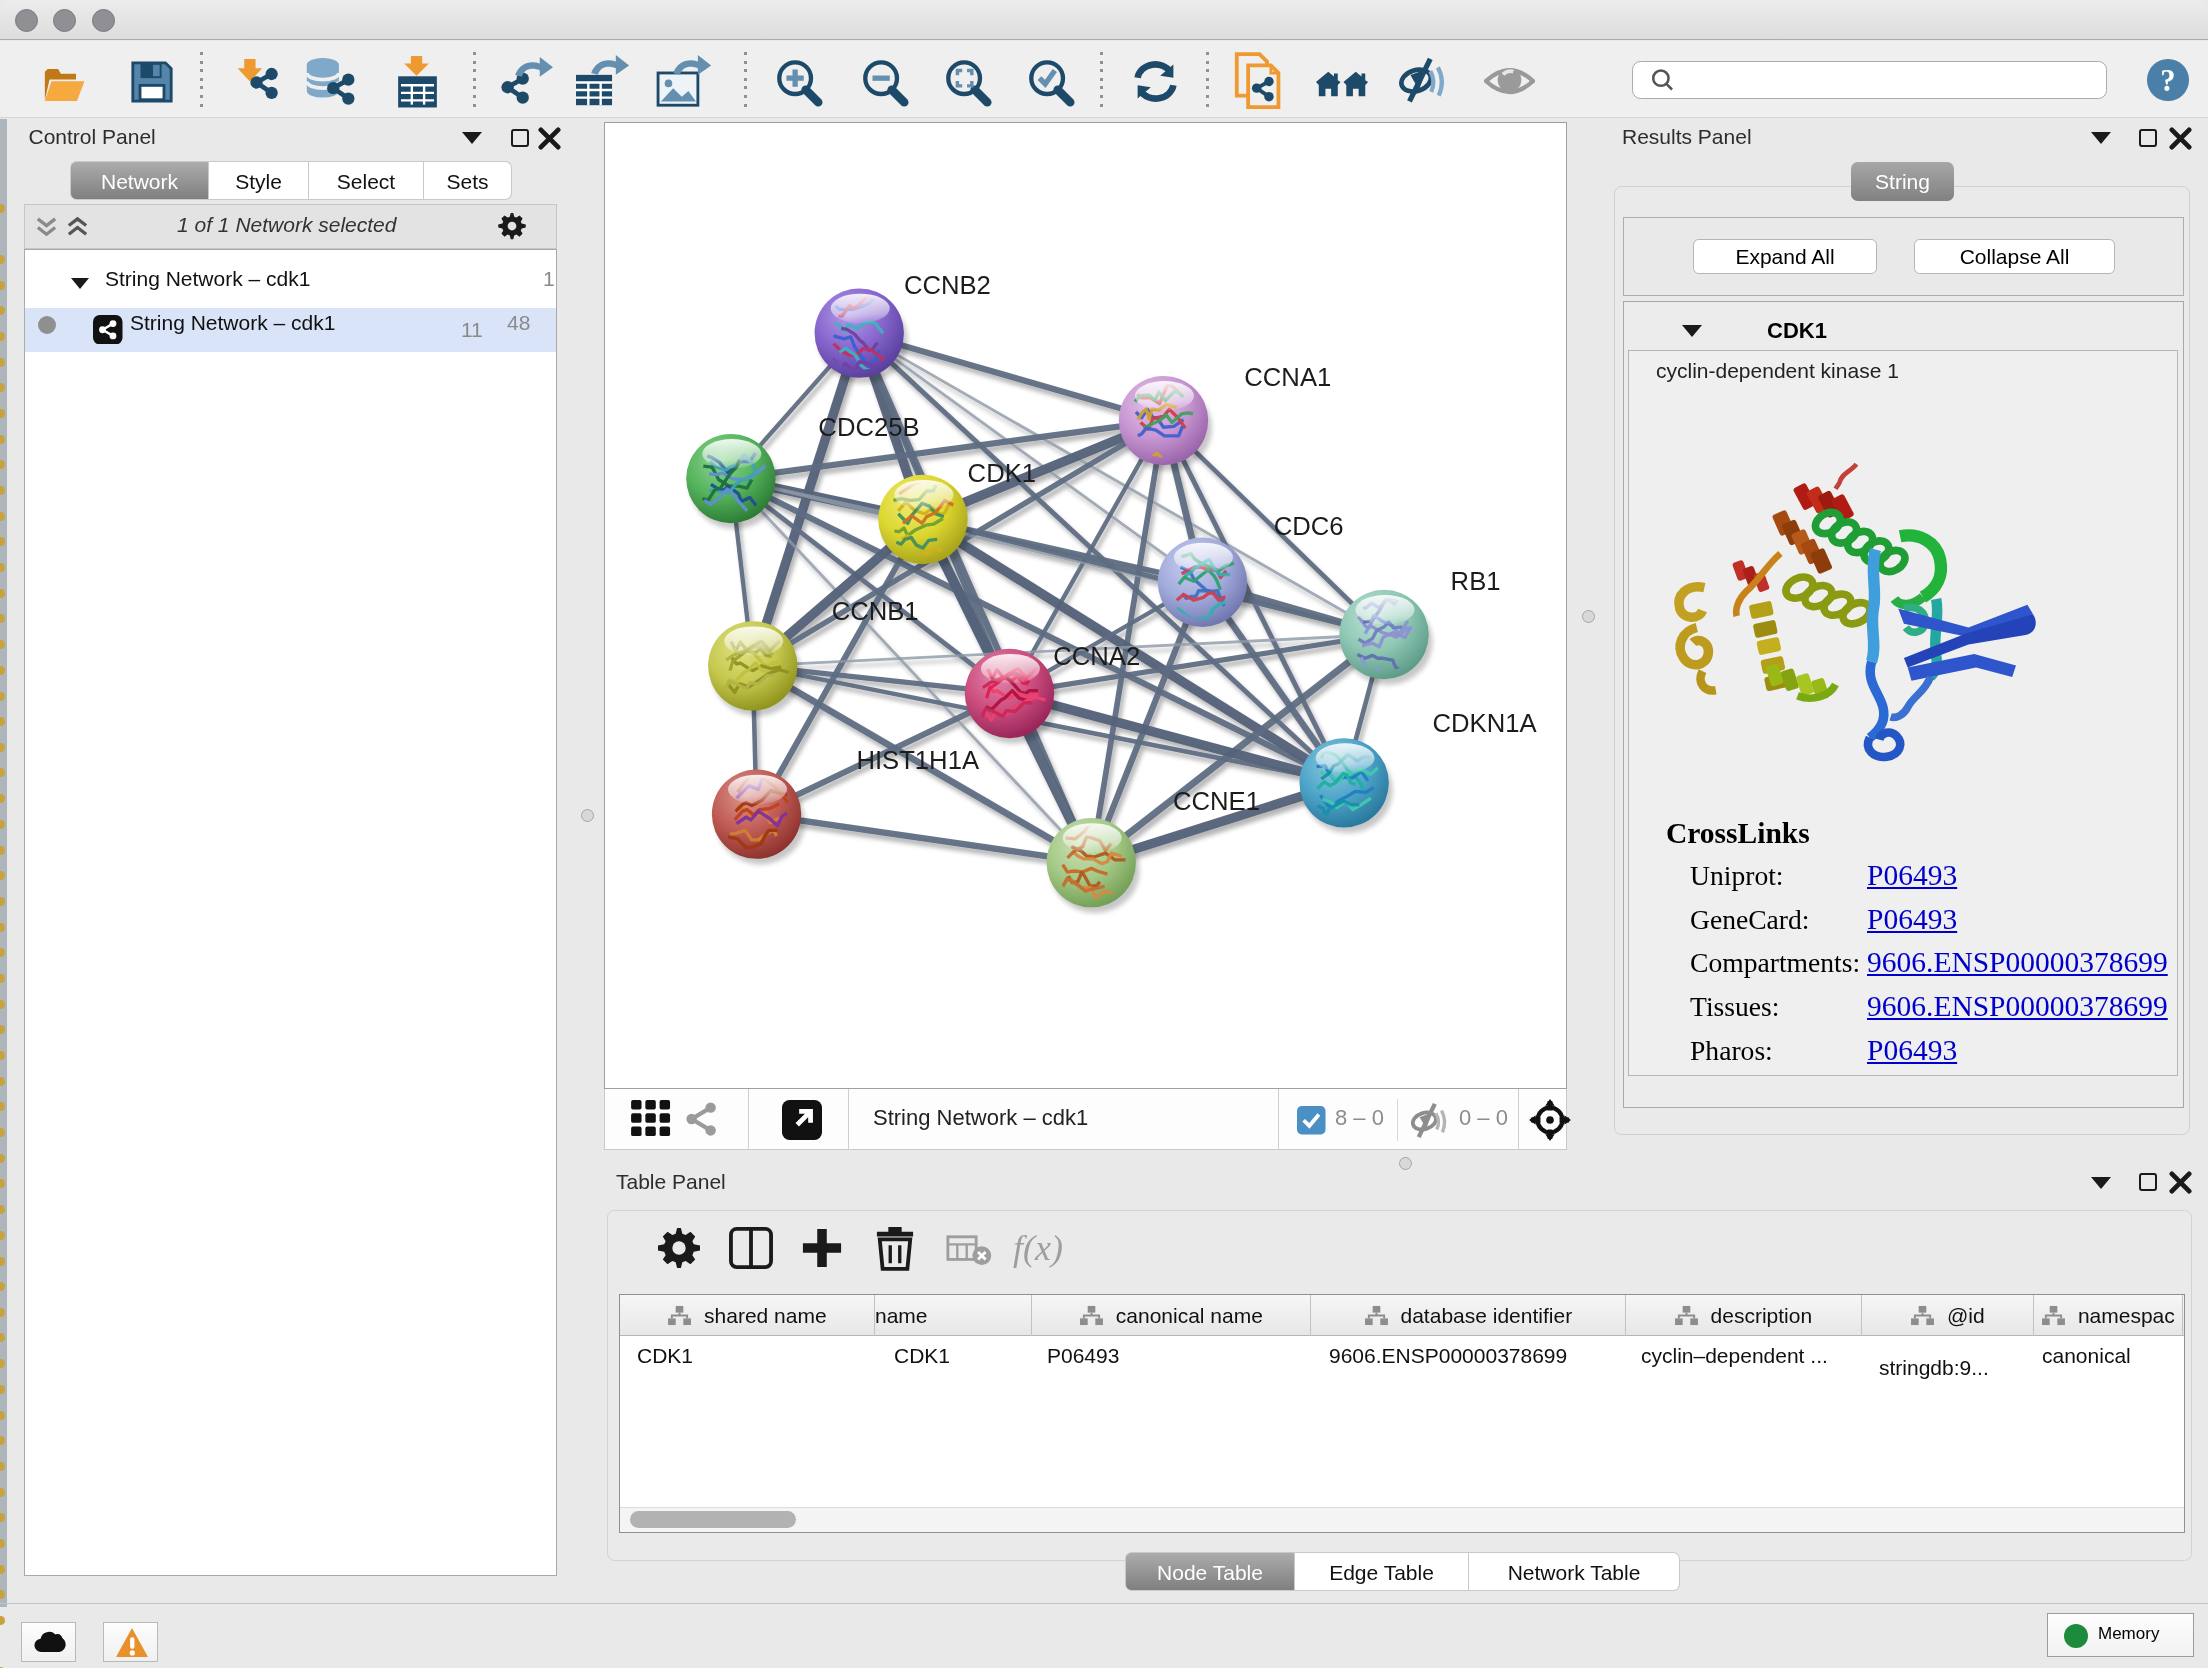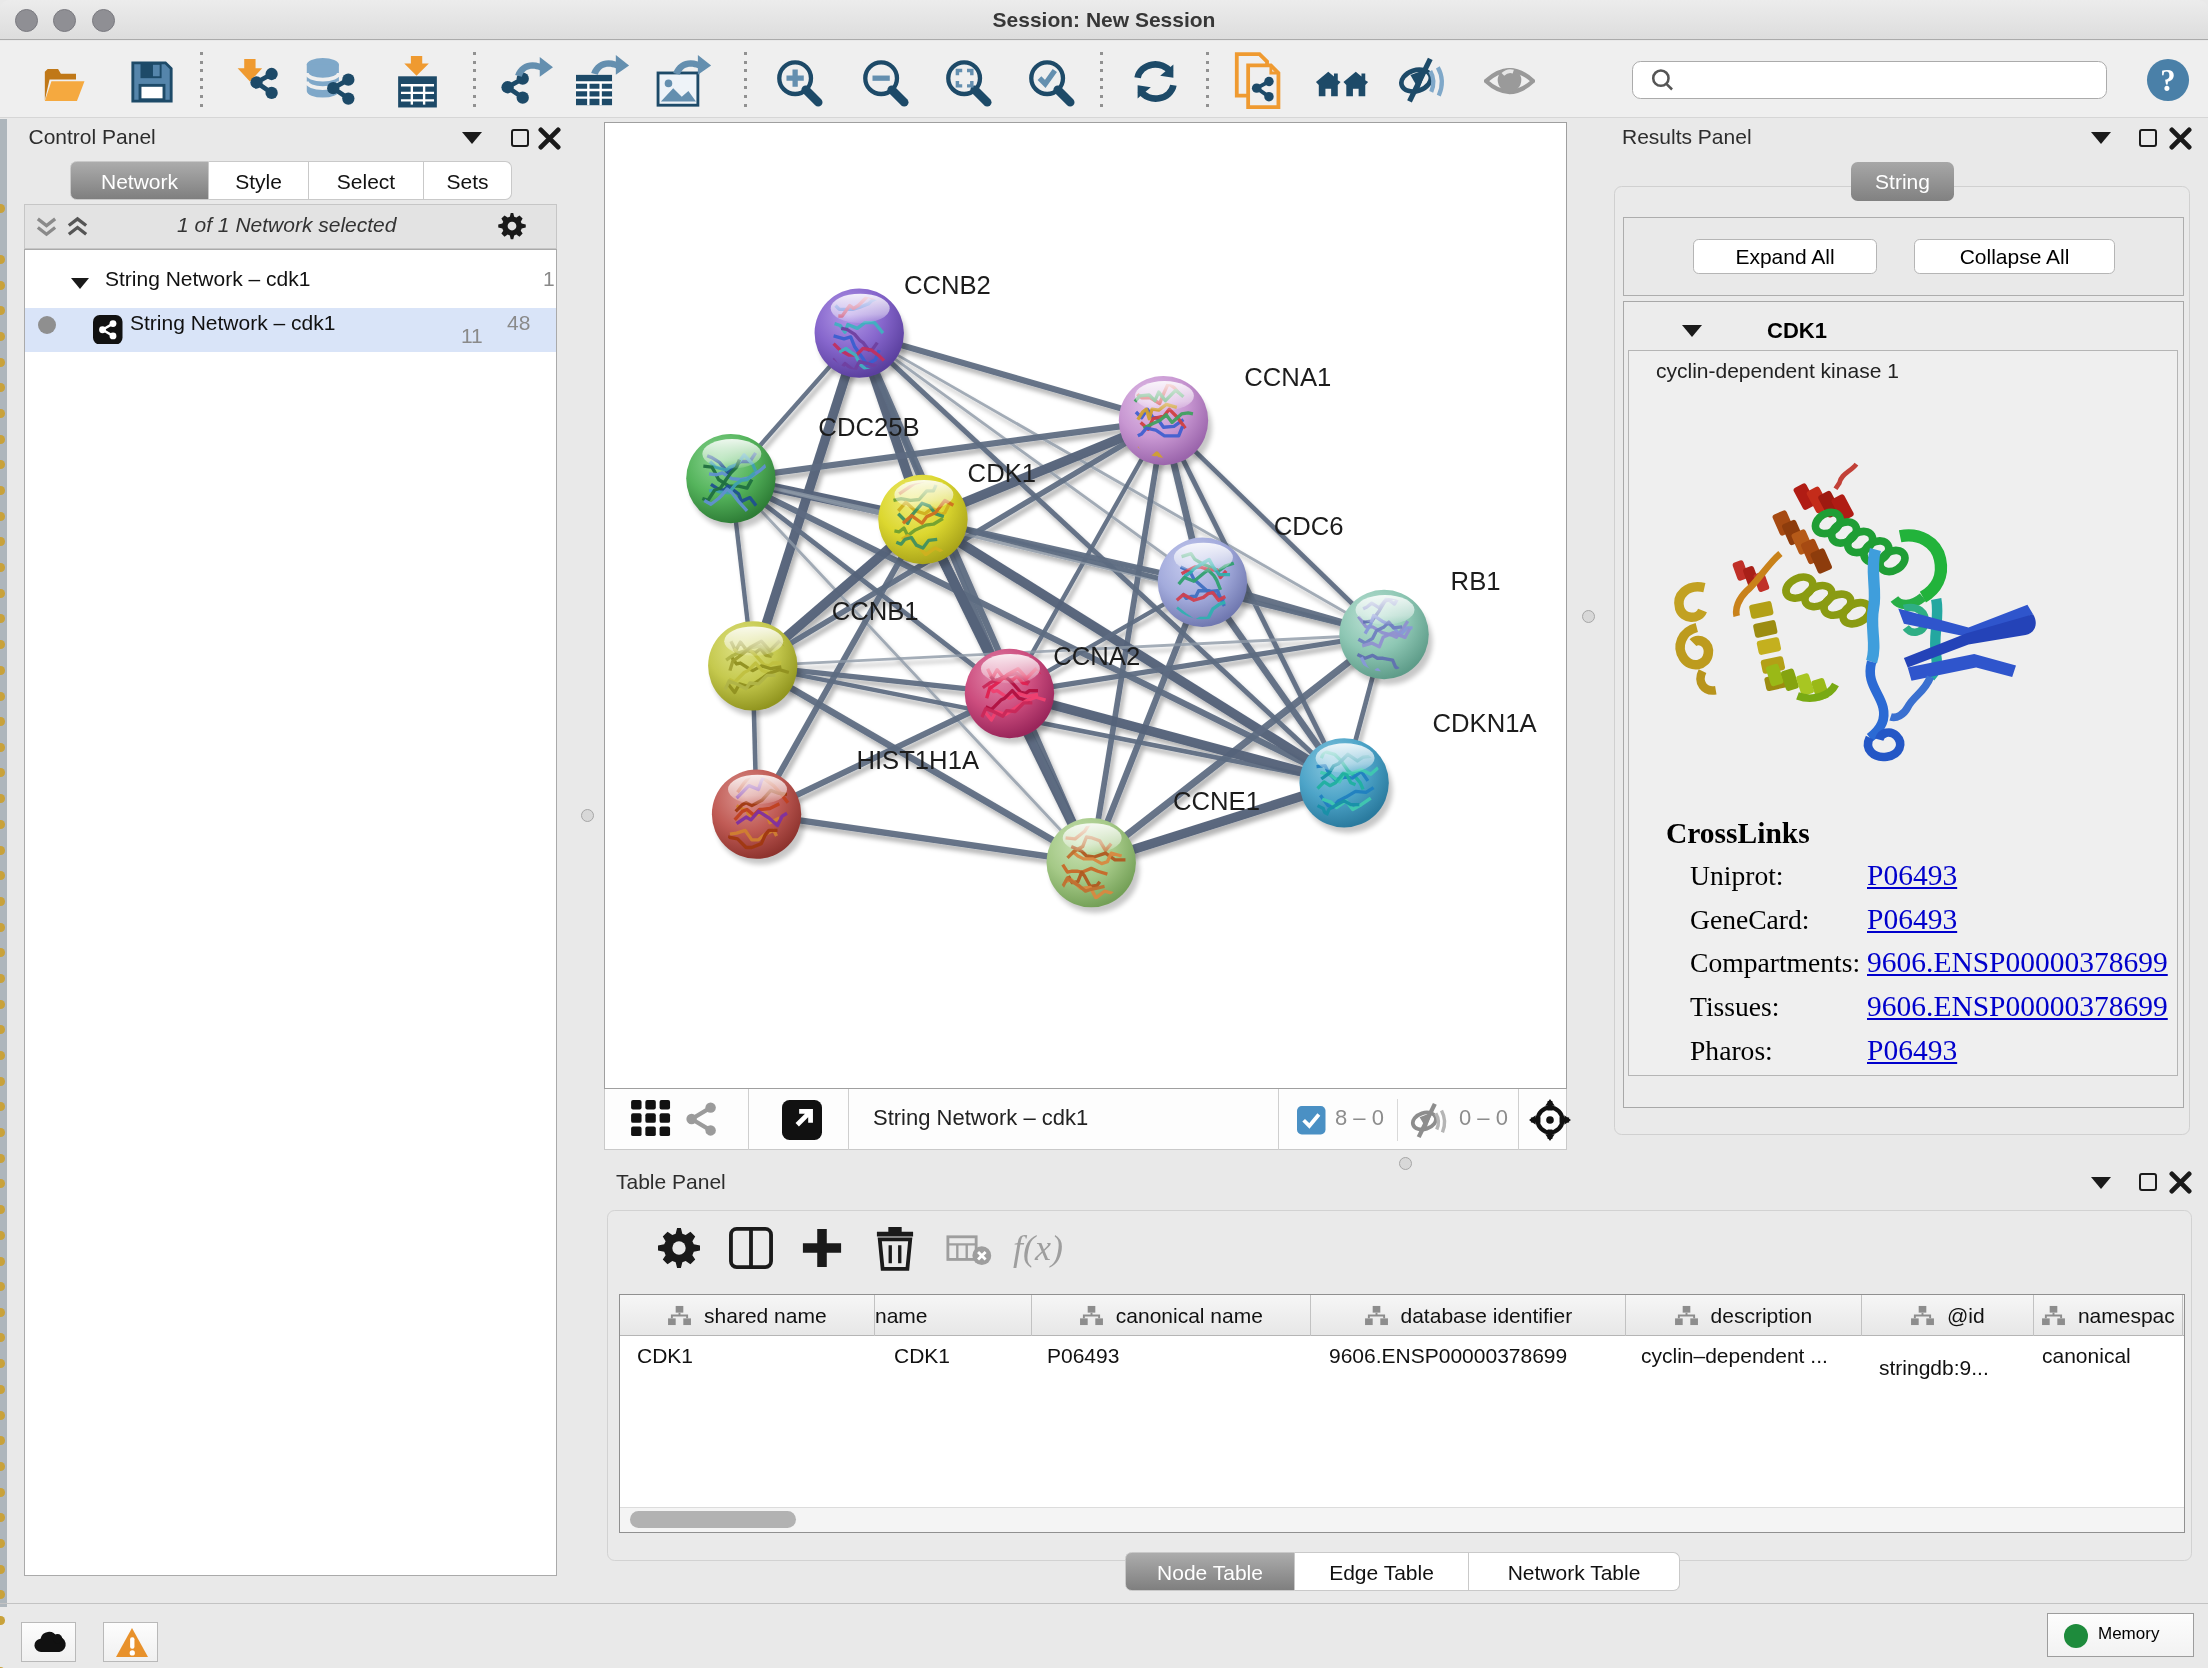--- a/index.html
+++ b/index.html
@@ -98,21 +98,20 @@
 <div class="golddot" style="top:1333px;"></div>
 <div class="golddot" style="top:1385px;"></div>
 <div class="golddot" style="top:1436px;"></div>
 <div class="golddot" style="top:1488px;"></div>
 <div class="golddot" style="top:1539px;"></div>
 <div class="golddot" style="top:1590px;"></div>
 <div id="titlebar" class="abs">
   <div class="tl abs" style="left:15px;"></div>
   <div class="tl abs" style="left:53px;"></div>
   <div class="tl abs" style="left:92px;"></div>
-  <div id="title-text" class="abs">Session: New Session</div>
 </div>
 <div id="toolbar" class="abs">
   <svg class="tbi" style="left:42px;top:21px;" width="51" height="48" viewBox="0 0 54 50">
 <path d="M3 10 L3 40 L8 18 L36 18 L36 12 L20 12 L17 7 L6 7 Z" fill="#c07818"></path>
 <path d="M3 41 L10 20 L45 20 L37 41 Z" fill="#f5a93f"></path>
 </svg>
     <svg class="tbi" style="left:129px;top:18px;" width="46" height="46" viewBox="0 0 48 48">
 <path d="M4 4 L38 4 L44 10 L44 44 L4 44 Z" fill="#5585ab"></path>
 <rect x="12" y="4" width="22" height="16" fill="#1d4a68"></rect>
 <rect x="25" y="6" width="7" height="12" fill="#5585ab"></rect>
@@ -266,21 +265,21 @@
     <div class="abs" style="left:0px;top:58px;width:531px;height:44px;background:#d9e4f8;">
       <span class="abs" style="left:13.3px;top:7.6px;width:18px;height:18px;border-radius:50%;background:#8f8f8f;"></span>
       <svg class="abs" style="left:68px;top:6.7px;" width="29.5" height="29.5" viewBox="0 0 31 31">
           <rect width="31" height="31" rx="7" fill="#111"></rect>
           <circle cx="10" cy="15.5" r="3.6" fill="#fff"></circle>
           <circle cx="21" cy="9" r="3.6" fill="#fff"></circle>
           <circle cx="21" cy="22" r="3.6" fill="#fff"></circle>
           <path d="M10 15.5 L21 9 M10 15.5 L21 22" stroke="#fff" stroke-width="2.6"></path>
         </svg>
       <span class="abs" style="left:105px;top:2.9px;font-size:21px;color:#111;">String Network – cdk1</span>
-      <span class="abs" style="left:436px;top:16px;font-size:21px;color:#8a8a8a;">11</span>
+      <span class="abs" style="left:436px;top:10px;font-size:21px;color:#8a8a8a;">11</span>
       <span class="abs" style="left:482px;top:2.9px;font-size:21px;color:#8a8a8a;">48</span>
     </div>
   </div>
 </div>
 
 <div id="netview" class="abs">
   <svg id="netsvg" width="962" height="965" viewBox="636 129 1011 1015">
       <defs>
         <radialGradient id="gCCNB2" cx="0.38" cy="0.3" r="0.75">
 <stop offset="0" stop-color="#b49ae8"></stop>

